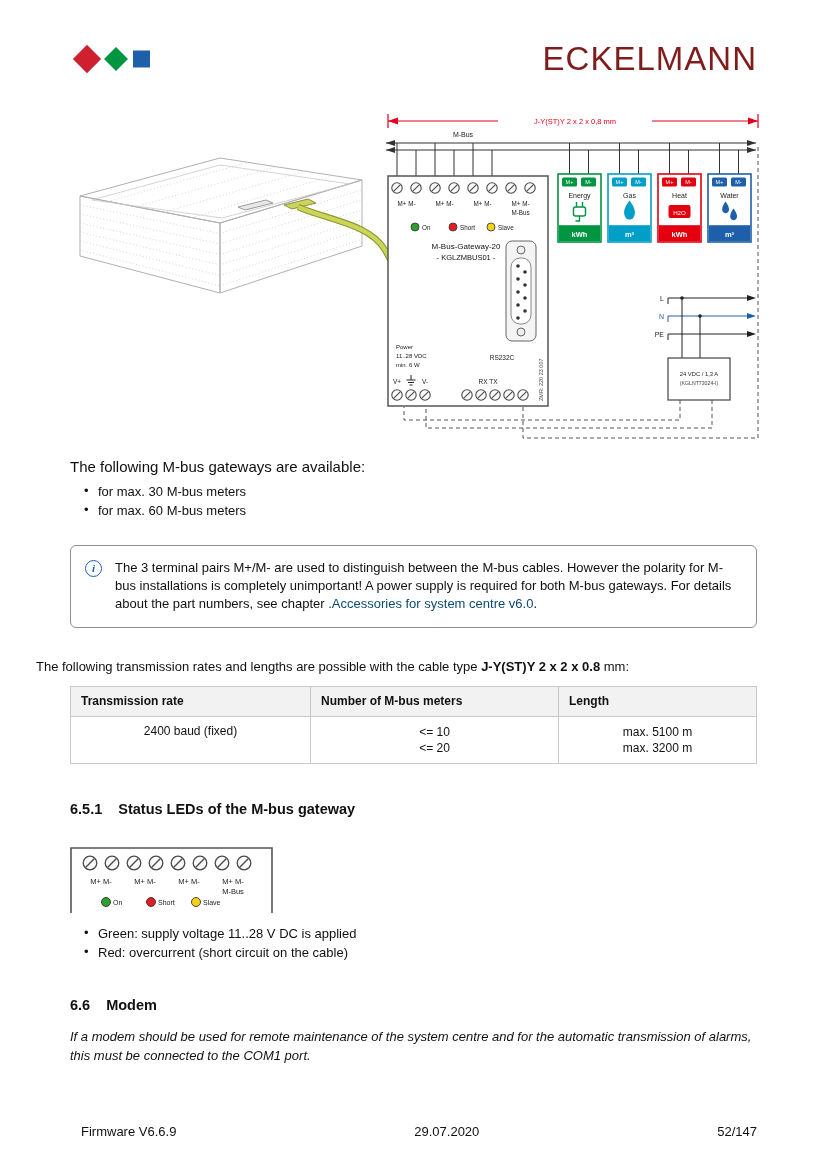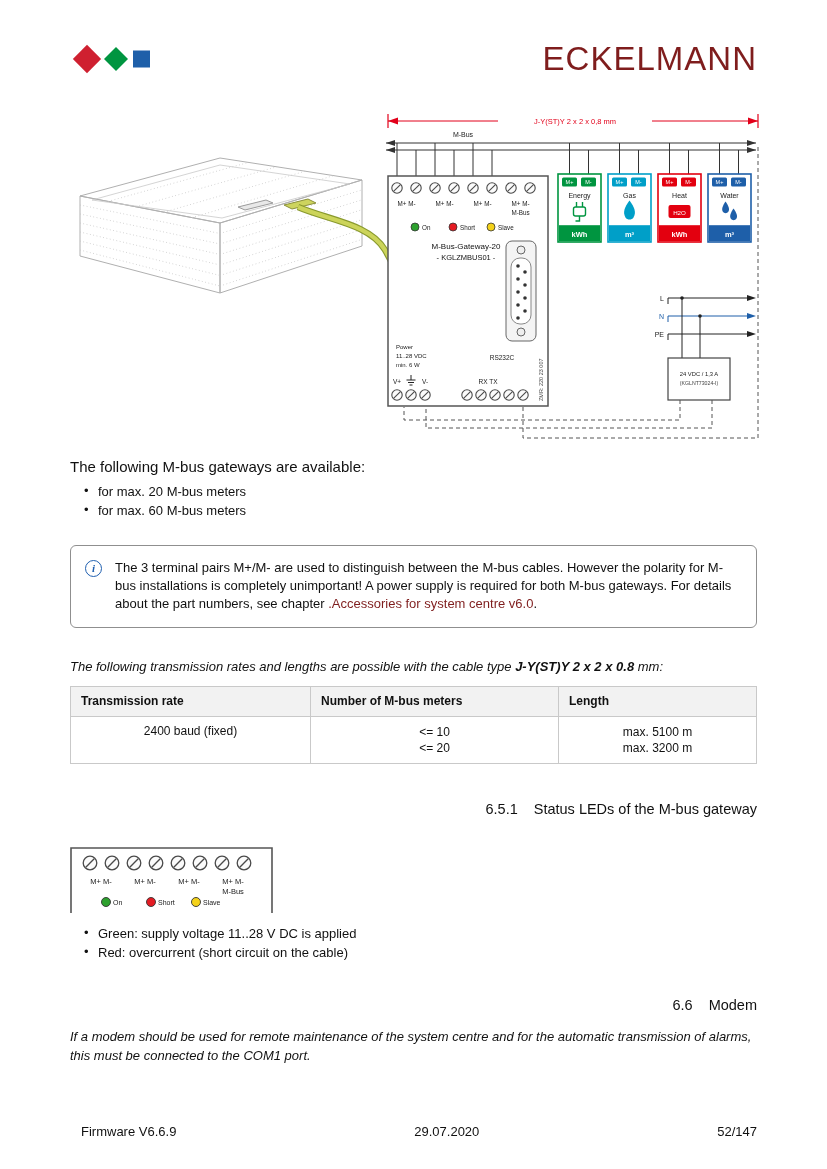--- a/index.html
+++ b/index.html
@@ -15,28 +15,28 @@
   p.lead { margin:8px 70px 0; font-size:15px; }
   ul.plain { list-style:none; margin:9px 70px 0 84px; font-size:13px; }
   ul.plain li { margin-bottom:4px; padding-left:14px; position:relative; }
   ul.plain li::before { content:"\2022"; position:absolute; left:0; top:-1px; }
   .note { position:relative; margin:27px 70px 0; border:1px solid #8f8f8f; border-radius:6px;
           padding:13px 18px 13px 44px; font-size:13px; line-height:1.4; background:#fff; }
   .note .info { position:absolute; left:14px; top:14px; width:17px; height:17px;
           border:1.5px solid #1f5fb0; border-radius:50%; color:#1f5fb0; font-size:11px;
           font-style:italic; font-weight:bold; display:flex; align-items:center; justify-content:center;
           font-family:"Liberation Serif", serif; }
-  .note a { color:#7f1d1d; text-decoration:none; cursor:pointer; }
-  p.cable { margin:31px 70px 0; font-size:13px;font-style:italic; }
+  .note a { color:#0c4a6e; text-decoration:none; cursor:pointer; }
+  p.cable { margin:31px 36px 0; font-size:13px; }
   table { border-collapse:collapse; margin:12px 70px 0; width:687px; font-size:12px; table-layout:fixed; }
   th, td { border:1px solid #c9c9c9; text-align:left; vertical-align:top; padding:7px 10px; }
   th { background:#f2f2f2; font-weight:bold; height:30px; }
   td { height:44px;text-align:center; }
   td div { line-height:1.35; }
-  h3 { margin:37px 70px 0; font-size:14.5px; font-weight:normal;text-align:right; }
+  h3 { margin:37px 70px 0; font-size:14.5px; font-weight:bold; }
   h3 .num { margin-right:16px; }
   .fig-leds { margin:16px 0 0 70px; }
   p.body { margin:15px 70px 0; font-size:13px; line-height:1.45; max-width:700px;font-style:italic; }
   .footer { position:absolute; left:81px; right:70px; bottom:30px;
             display:flex; justify-content:space-between; font-size:13px; }
   .footer span { white-space:nowrap; }
 </style>
 </head>
 <body>
 
@@ -305,21 +305,21 @@
   <g fill="none" stroke="#555" stroke-width="1" stroke-dasharray="4 3">
     <path d="M610,292 V312 H334 V299"></path>
     <path d="M642,292 V320 H356 V299"></path>
     <path d="M453,299 V330 H688 V36"></path>
   </g>
 </svg>
 </div>
 
 <p class="lead">The following M-bus gateways are available:</p>
 <ul class="plain">
-  <li>for max. 20 M-bus meters</li>
+  <li>for max. 30 M-bus meters</li>
   <li>for max. 60 M-bus meters</li>
 </ul>
 
 <div class="note">
   <span class="info">i</span>
   <span>The 3 terminal pairs M+/M- are used to distinguish between the M-bus cables. However the polarity for M-bus installations is completely unimportant! A power supply is required for both M-bus gateways. For details about the part numbers, see chapter </span><a>.Accessories for system centre v6.0</a><span>.</span>
 </div>
 
 <p class="cable">
   <span>The following transmission rates and lengths are possible with the cable type </span><b>J-Y(ST)Y 2 x 2 x 0.8</b><span> mm:</span>

